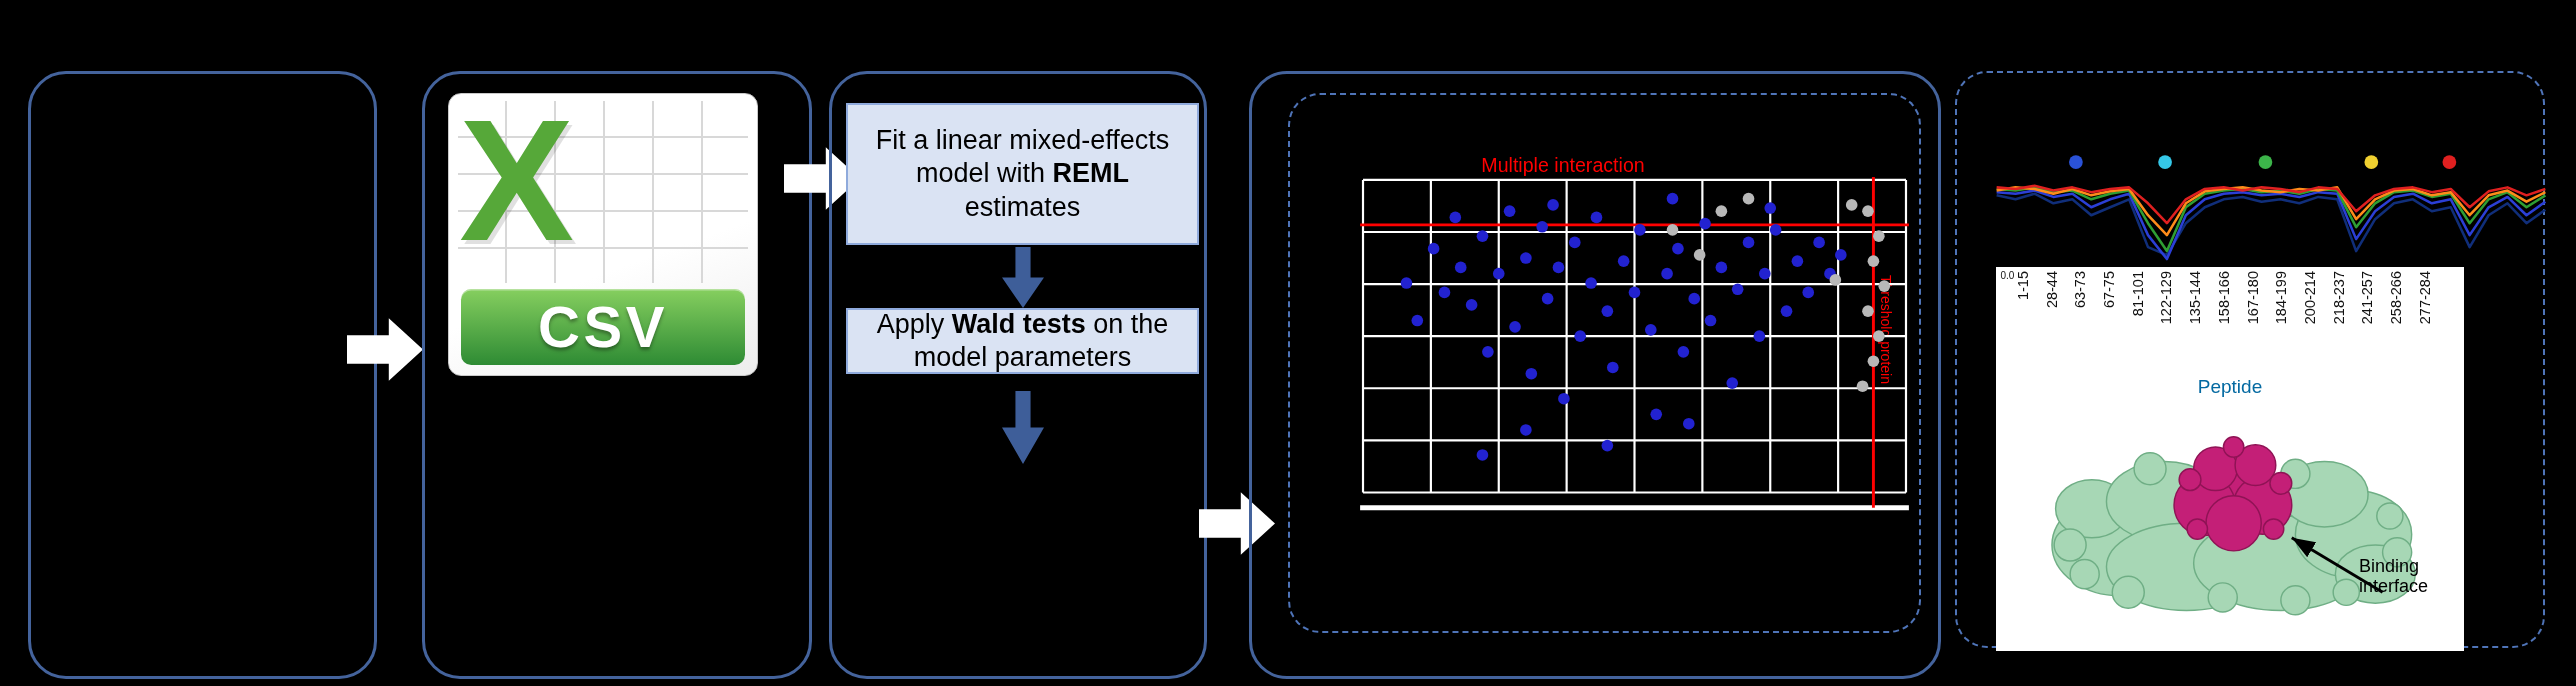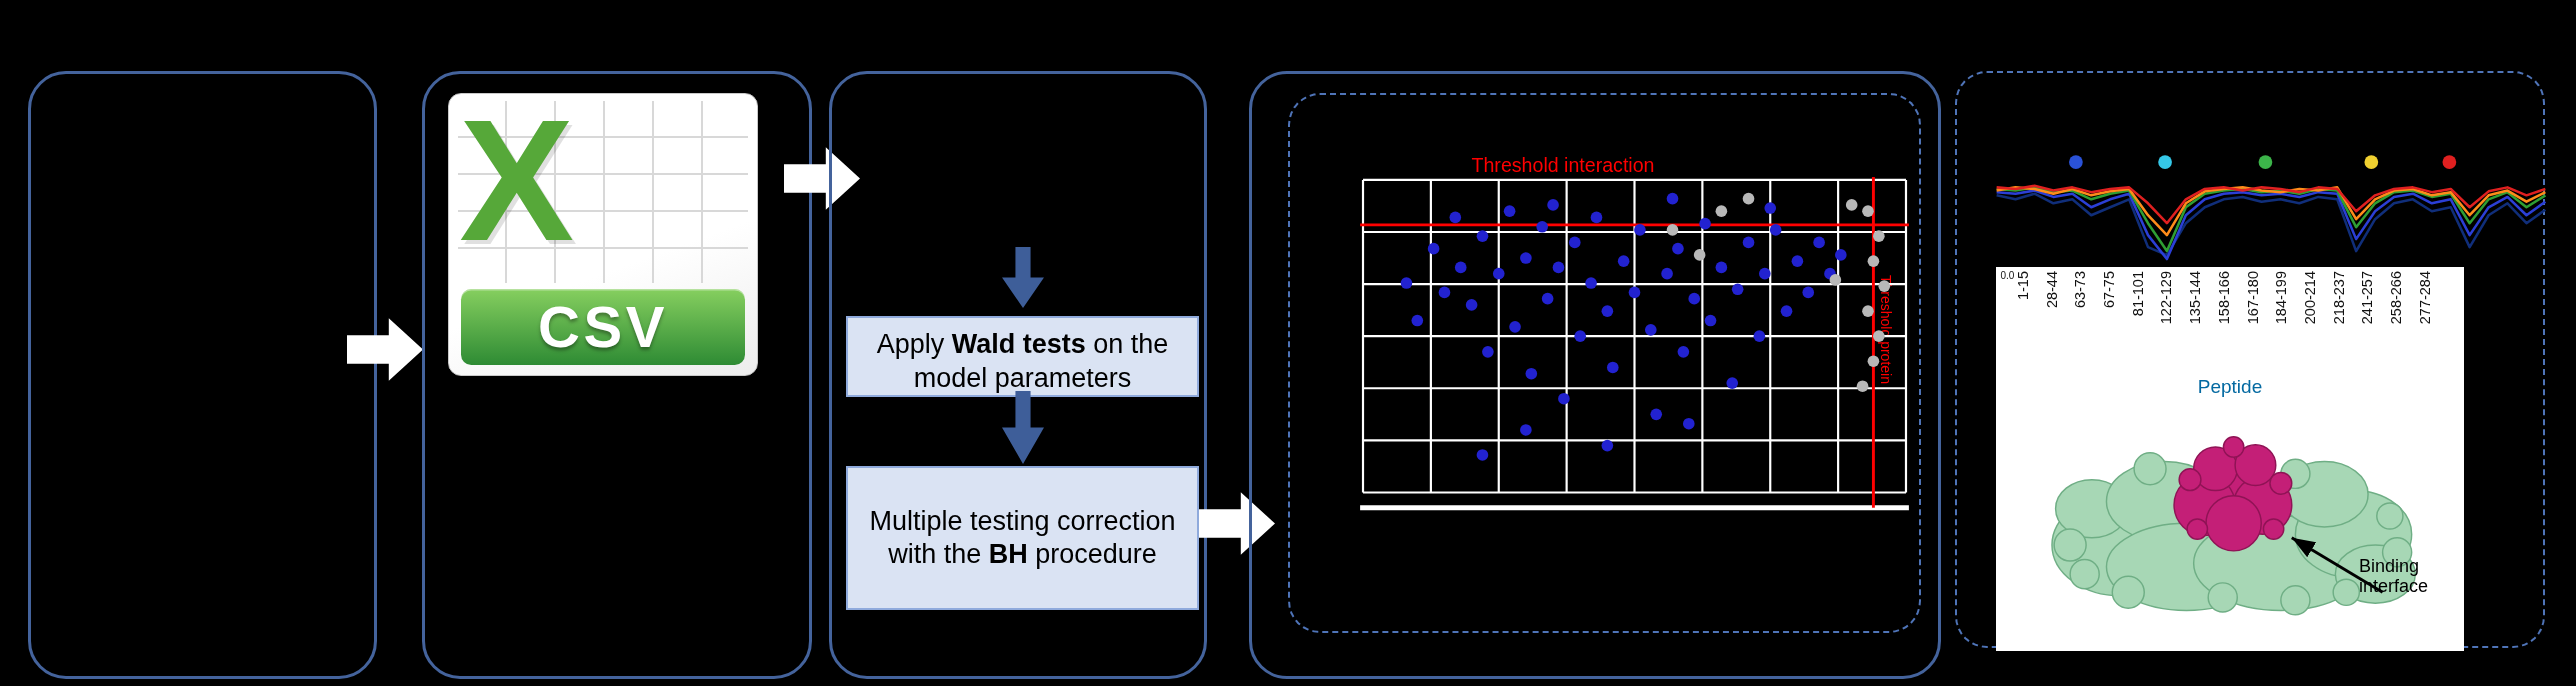--- a/index.html
+++ b/index.html
@@ -58,41 +58,41 @@
   <div class="csv-card">
     <div class="csv-gridlayer"></div>
     <div class="csv-x">X</div>
     <div class="csv-banner">CSV</div>
   </div>
 
   <div class="flow-arrow" style="left:784px;top:146px;width:76px;height:65px;"></div>
 
   <div class="panel" style="left:829px;top:71px;width:372px;height:602px;"></div>
 
+  <div class="step" style="top:103px;height:142px;">
+    <div>
+      <span>Fit a linear mixed-effects model with </span><b>REML</b><span> estimates</span>
+    </div>
+  </div>
   <div class="down-arrow" style="left:1002px;top:247px;width:42px;height:61px;"></div>
 
-  <div class="step" style="top:316px;height:81px;align-items:flex-end;">
+  <div class="step" style="top:308px;height:66px;">
     <div>
       <span>Apply </span><b>Wald tests</b><span> on the model parameters</span>
     </div>
   </div>
   <div class="down-arrow" style="left:1002px;top:391px;width:42px;height:73px;"></div>
 
-  <div class="step" style="top:466px;height:144px;">
-    <div>
-      <span>Multiple testing correction with the </span><b>BH</b><span> procedure</span>
-    </div>
-  </div>
 
   <div class="flow-arrow" style="left:1199px;top:491px;width:76px;height:65px;"></div>
 
   <div class="panel" style="left:1249px;top:71px;width:686px;height:602px;"></div>
   <div class="dashedbox" style="left:1288px;top:93px;width:629px;height:536px;"></div>
 
-  <div class="threshold-title">Threshold interaction</div>
+  <div class="threshold-title">Multiple interaction</div>
   <div class="threshold-vlabel">Threshold protein</div>
 
   <svg style="position:absolute;left:1360px;top:177px;" width="549" height="338" viewBox="0 0 755 465">
       <line x1="4" y1="4" x2="4" y2="434" stroke="#ffffff" stroke-width="3"></line>
       <line x1="97.375" y1="4" x2="97.375" y2="434" stroke="#ffffff" stroke-width="3"></line>
       <line x1="190.75" y1="4" x2="190.75" y2="434" stroke="#ffffff" stroke-width="3"></line>
       <line x1="284.125" y1="4" x2="284.125" y2="434" stroke="#ffffff" stroke-width="3"></line>
       <line x1="377.5" y1="4" x2="377.5" y2="434" stroke="#ffffff" stroke-width="3"></line>
       <line x1="470.875" y1="4" x2="470.875" y2="434" stroke="#ffffff" stroke-width="3"></line>
       <line x1="564.25" y1="4" x2="564.25" y2="434" stroke="#ffffff" stroke-width="3"></line>

